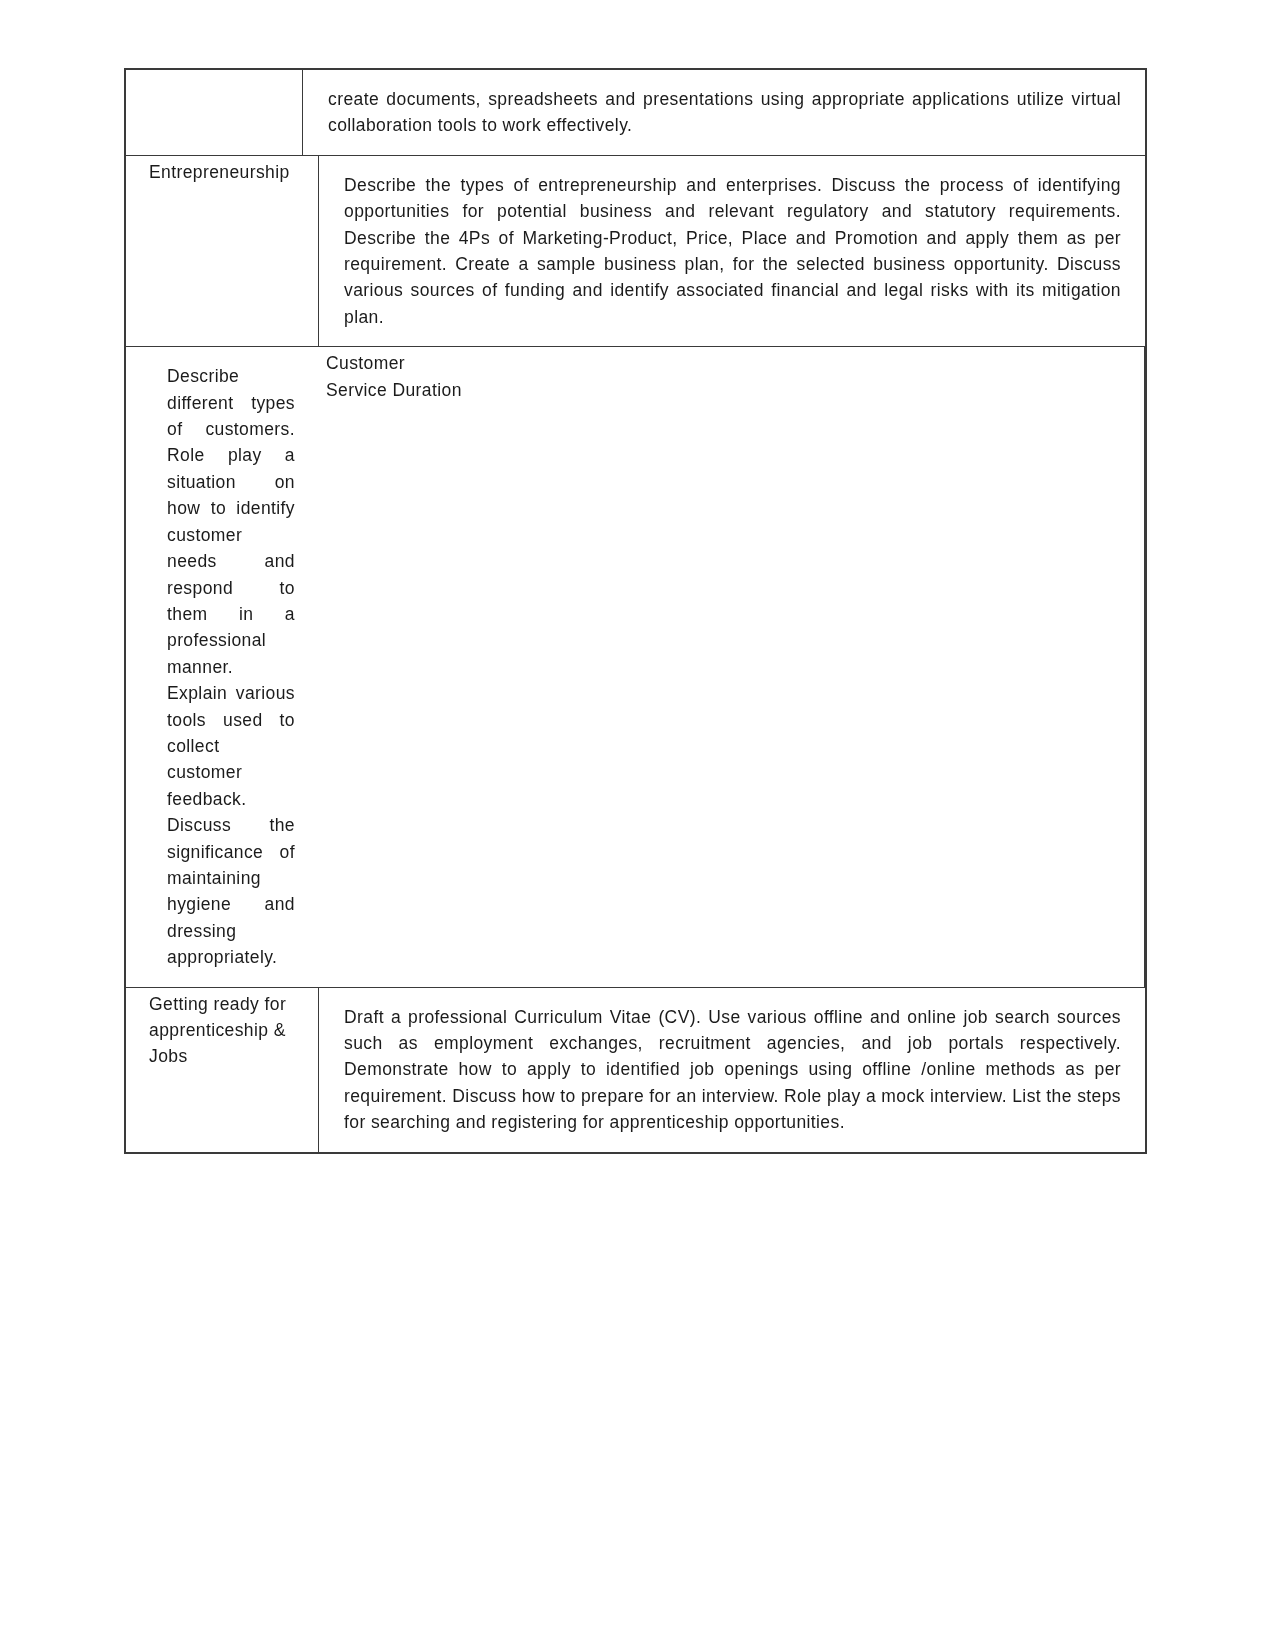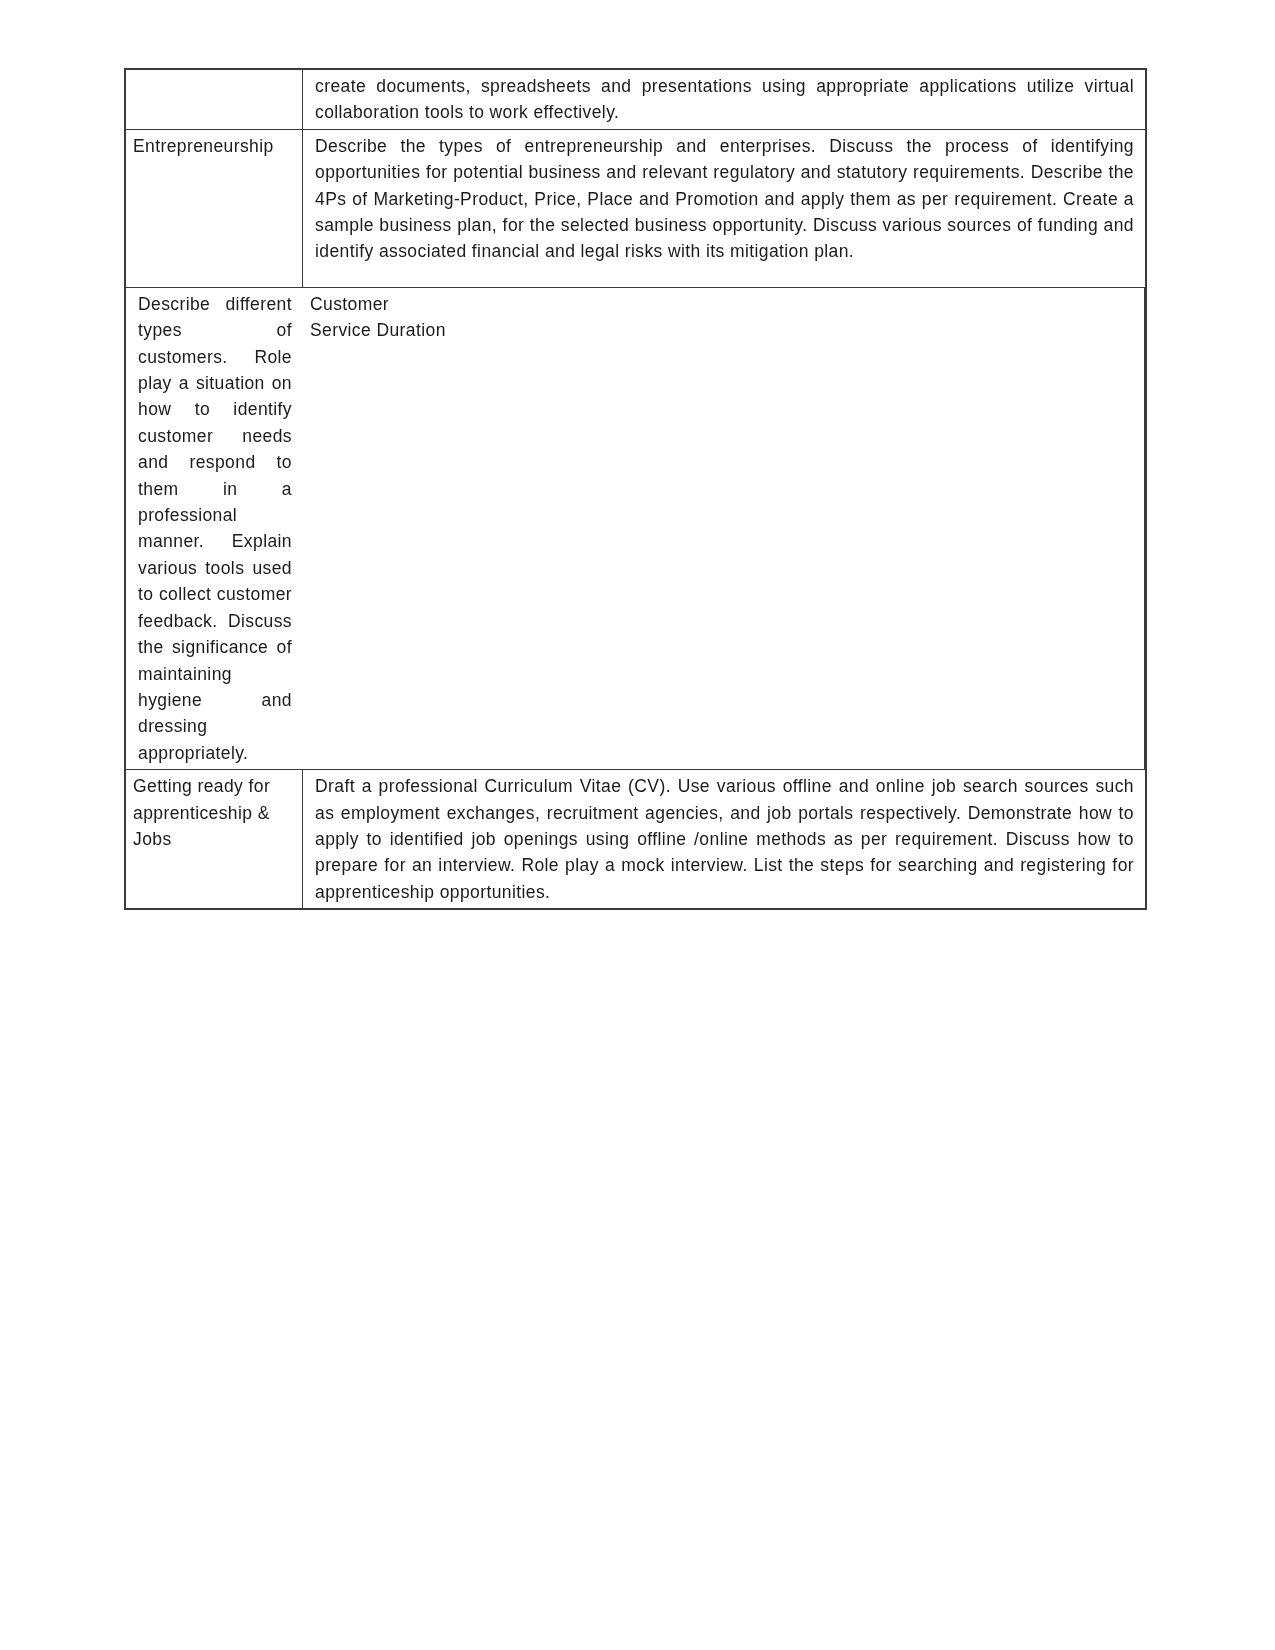--- a/index.html
+++ b/index.html
@@ -26,39 +26,40 @@
     width:1023px;
     border:2px solid var(--border-color);
     background:var(--page-bg);
   }
   .t-row{
     display:grid;
     grid-template-columns:177px 1fr;
   }
   .t-row + .t-row{
     border-top:1px solid var(--border-color);
+    padding-left:16px;
   }
   .t-row:nth-child(1){min-height:53px;}
   .t-row:nth-child(2){min-height:158px;}
   .t-row:nth-child(3){min-height:79px;}
   .t-row:nth-child(4){min-height:128px;}
   .cell{
     font-size:17.5px;
     line-height:26.4px;
     letter-spacing:0.4px;
   }
   .cell-topic{
     border-right:1px solid var(--border-color);
     padding:3px 6px 3px 7px;
   }
   .cell-desc{
     padding:3px 11px 3px 12px;
     text-align:justify;
   }
-  .cell-desc p{margin:0;}
+  .cell-desc p{margin:13px;}
   .topic-line{display:block;}
 </style>
 </head>
 <body>
 
 <div class="page">
 
   <div class="topics-table">
 
     <div class="t-row">

